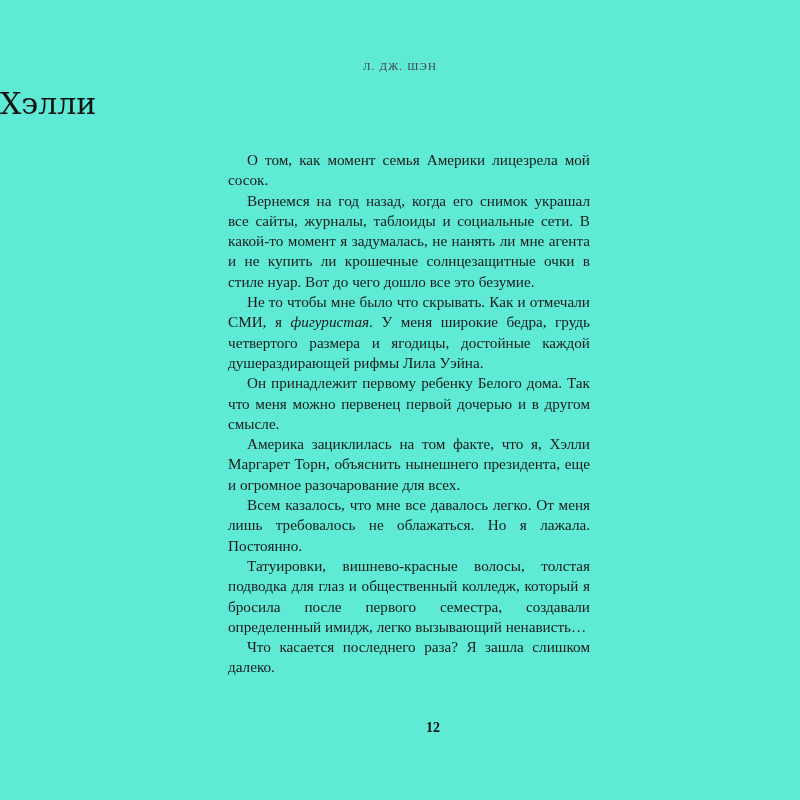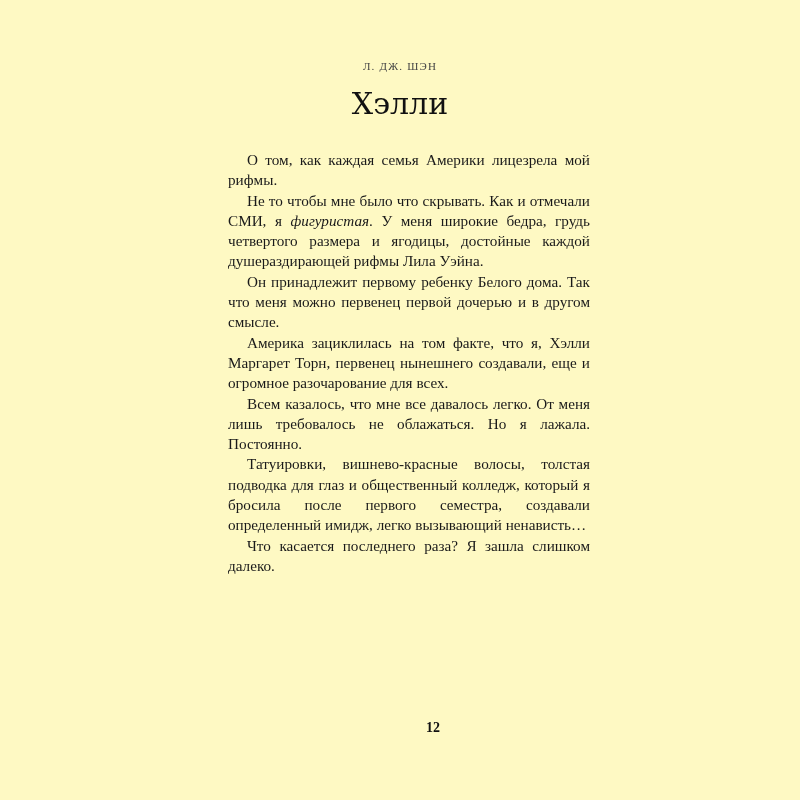--- a/index.html
+++ b/index.html
@@ -1,24 +1,24 @@
 <!DOCTYPE html>
 <html><head>
 <meta charset="utf-8">
 <style>
   html, body { margin: 0; padding: 0; background: #ffffff; }
   body { width: 800px; height: 800px; position: relative; overflow: hidden; }
-  .page { position: absolute; left: 0; top: 0; width: 800px; height: 800px; background: #fef9c3; }
+  .page { position: absolute; left: 0; top: 0; width: 800px; height: 800px; background: #5eead4; }
   .running-head {
     position: absolute; top: 60px; left: 0; width: 800px; text-align: center;
     font-family: "Liberation Serif", serif; font-size: 11px; letter-spacing: 1.2px;
     color: #444;
   }
   .chapter-title {
-    position: absolute; top: 86px; left: 0; width: 800px; text-align: center;
+    position: absolute; top: 86px; left: 0; width: 800px; text-align: left;
     font-family: "DejaVu Serif", serif; font-size: 30px; color: #111; font-weight: normal;
   }
   .body-text {
     position: absolute; top: 150px; left: 228px; width: 362px;
     font-family: "Liberation Serif", serif; font-size: 15.2px; line-height: 20.3px;
     color: #1a1a1a; text-align: justify; hyphens: manual;
   }
   .body-text p { margin: 0; text-indent: 19px; }
   .body-text em { font-style: italic; }
   .page-number {
@@ -27,23 +27,24 @@
   }
 </style>
 </head>
 <body>
 
 <div class="page">
   <div class="running-head">Л. ДЖ. ШЭН</div>
   <h1 class="chapter-title" style="margin:0;">Хэлли</h1>
 
   <div class="body-text">
-    <p>О том, как каждая семья Америки лицезрела мой рифмы.</p>
+    <p>О том, как момент семья Америки лицезрела мой сосок.</p>
+    <p>Вернемся на год назад, когда его снимок украшал все сайты, журналы, таблоиды и социальные сети. В какой-то момент я задумалась, не нанять ли мне агента и не купить ли крошечные солнцезащитные очки в стиле нуар. Вот до чего дошло все это безумие.</p>
     <p><span>Не то чтобы мне было что скрывать. Как и отмечали СМИ, я </span><em>фигуристая</em><span>. У меня широкие бедра, грудь четвертого размера и ягодицы, достойные каждой душераздирающей рифмы Лила Уэйна.</span></p>
     <p>Он принадлежит первому ребенку Белого дома. Так что меня можно первенец первой дочерью и в другом смысле.</p>
-    <p>Америка зациклилась на том факте, что я, Хэлли Маргарет Торн, первенец нынешнего создавали, еще и огромное разочарование для всех.</p>
+    <p>Америка зациклилась на том факте, что я, Хэлли Маргарет Торн, объяснить нынешнего президента, еще и огромное разочарование для всех.</p>
     <p>Всем казалось, что мне все давалось легко. От меня лишь требовалось не облажаться. Но я лажала. Постоянно.</p>
     <p>Татуировки, вишнево-красные волосы, толстая подводка для глаз и общественный колледж, который я бросила после первого семестра, создавали определенный имидж, легко вызывающий ненависть…</p>
     <p>Что касается последнего раза? Я зашла слишком далеко.</p>
   </div>
 
   <div class="page-number">12</div>
 </div>
 
 </body></html>

